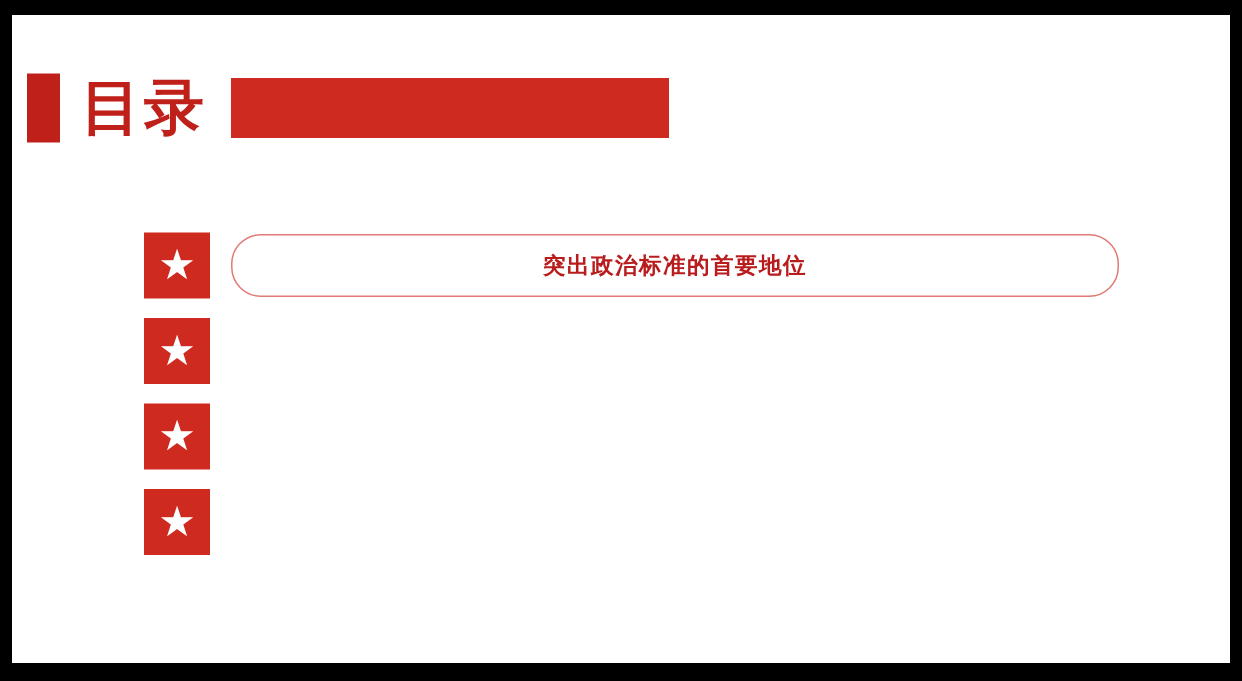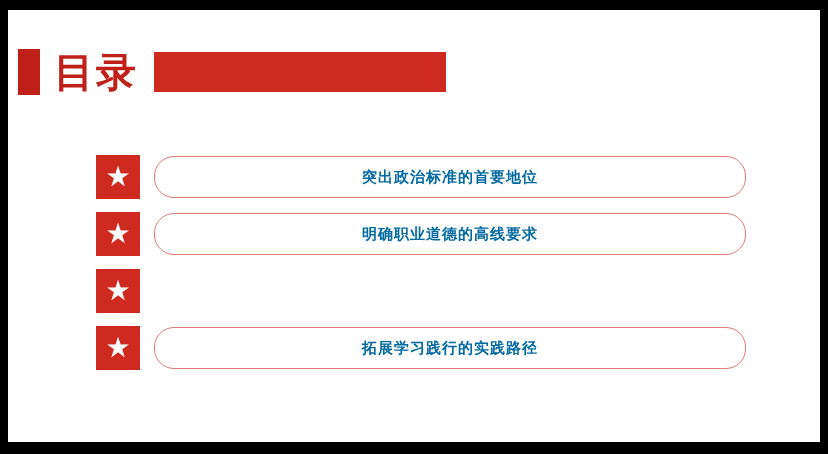--- a/index.html
+++ b/index.html
@@ -96,21 +96,21 @@
     height: 40px;
     margin-left: 14px;
     border: 1px solid #e07a74;
     border-radius: 20px;
     display: flex;
     align-items: center;
     justify-content: center;
     background: #ffffff;
   }
   .toc-label {
-    color: #0369a1;
+    color: #b91c1c;
     font-size: 15px;
     font-weight: bold;
     letter-spacing: 1px;
     font-family: "Liberation Sans", sans-serif;
   }
 </style>
 </head>
 <body>
 
 <div class="slide-frame">
@@ -130,36 +130,30 @@
         </div>
         <div class="toc-pill">
           <span class="toc-label">突出政治标准的首要地位</span>
         </div>
       </div>
 
       <div class="toc-row">
         <div class="star-box">
           <span class="star-glyph">★</span>
         </div>
-        <div class="toc-pill">
-          <span class="toc-label">明确职业道德的高线要求</span>
-        </div>
       </div>
 
       <div class="toc-row">
         <div class="star-box">
           <span class="star-glyph">★</span>
         </div>
       </div>
 
       <div class="toc-row">
         <div class="star-box">
           <span class="star-glyph">★</span>
         </div>
-        <div class="toc-pill">
-          <span class="toc-label">拓展学习践行的实践路径</span>
-        </div>
       </div>
 
     </div>
 
   </div>
 </div>
 
 </body></html>

